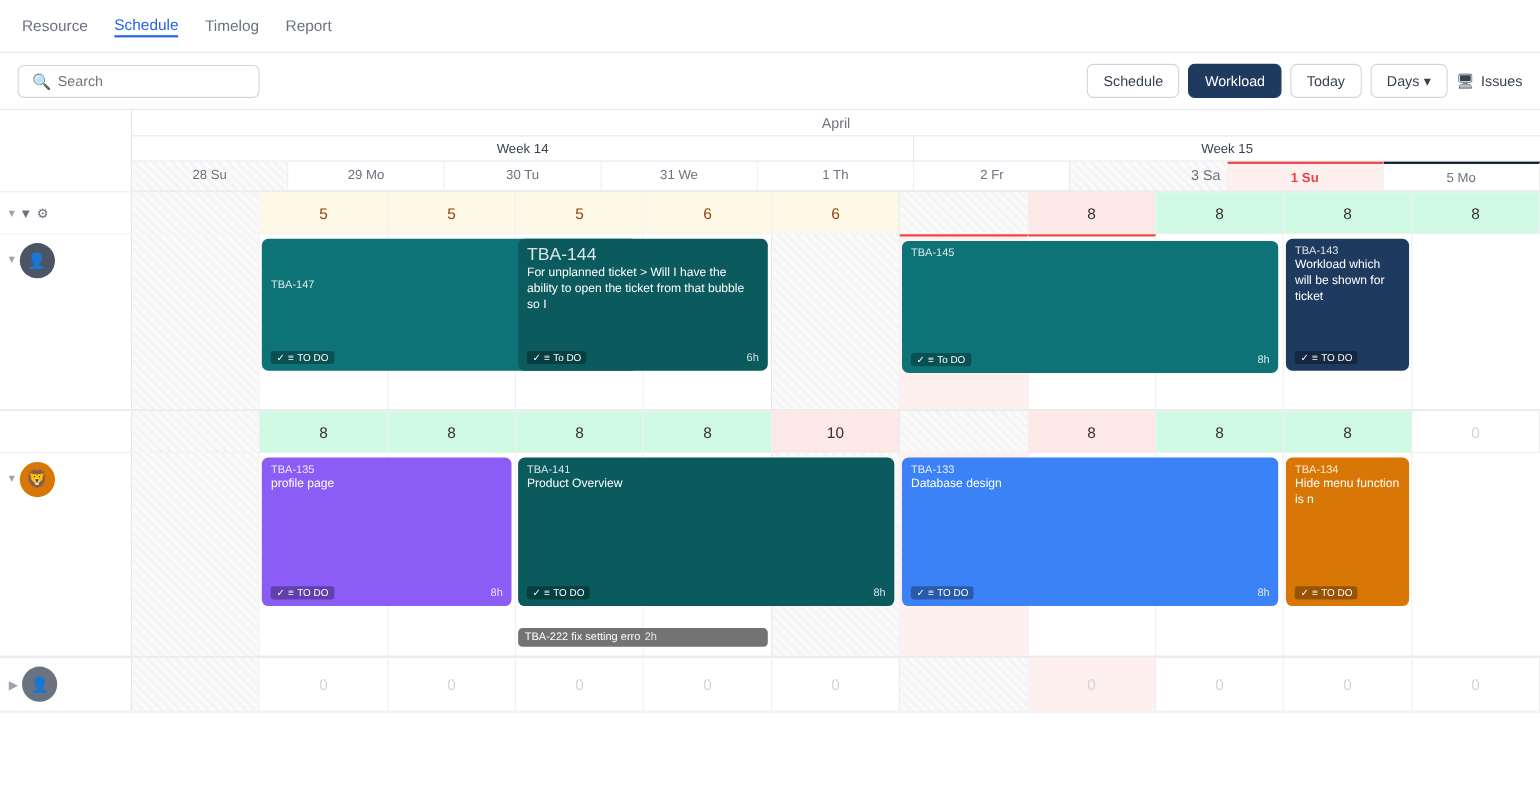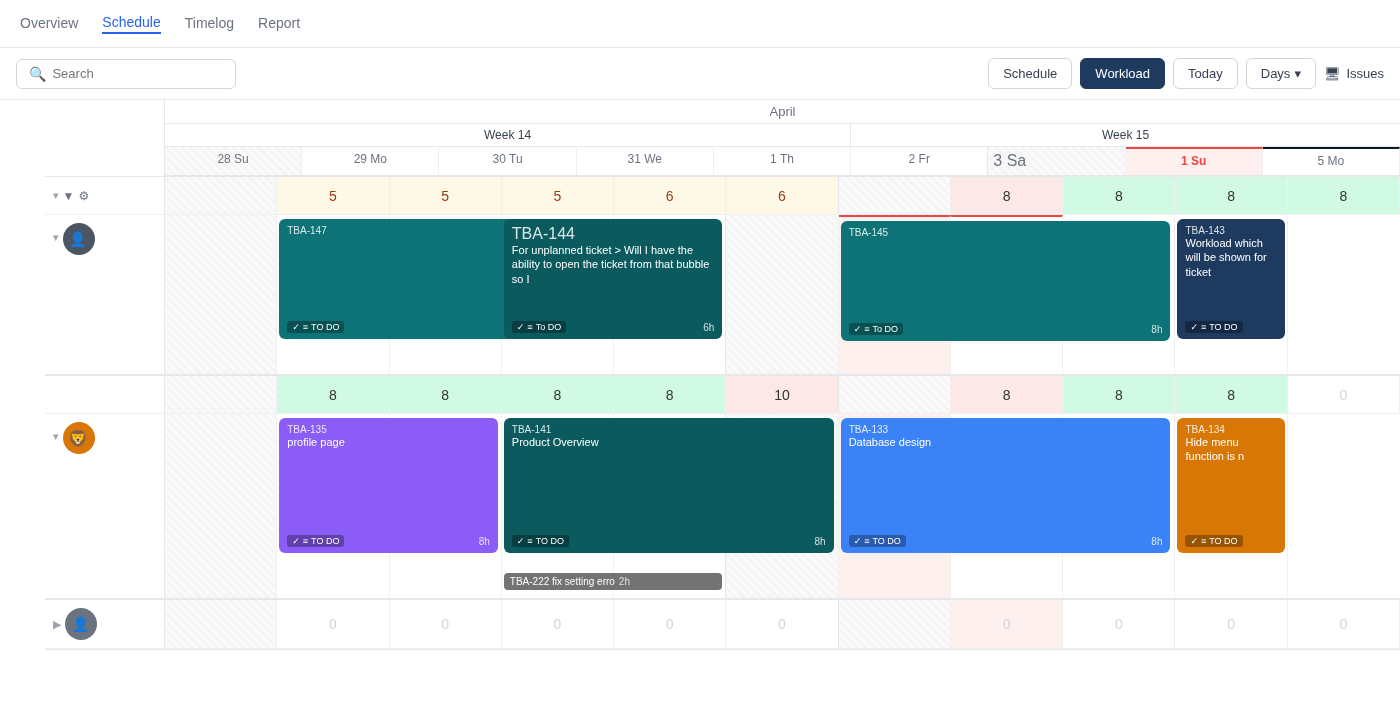--- a/index.html
+++ b/index.html
@@ -17,33 +17,33 @@
     .search-icon { color: #9ca3af; font-size: 14px; }
 
     .toolbar-right { margin-left: auto; display: flex; align-items: center; gap: 8px; }
     .btn { padding: 7px 14px; border-radius: 6px; border: 1px solid #d1d5db; background: #fff; font-size: 13px; cursor: pointer; color: #374151; }
     .btn.active { background: #1e3a5f; color: #fff; border-color: #1e3a5f; }
     .btn-days { display: flex; align-items: center; gap: 4px; }
     .issues-btn { display: flex; align-items: center; gap: 6px; border: none; background: none; cursor: pointer; color: #374151; font-size: 13px; }
 
     
     .calendar-wrap { overflow-x: auto; }
-    .calendar { min-width: 1360px; padding-left: 45px; }
+    .calendar { min-width: 1360px; }
 
     
     .resource-section { border-bottom: 1px solid #e5e7eb; }
     .chevron { color: #9ca3af; cursor: pointer; font-size: 11px; }
   </style>
 </head>
 <body>
 
 <div>
 
   <nav class="top-nav">
-    <span class="nav-item">Overview</span>
+    <span class="nav-item">Resource</span>
     <span class="nav-item active">Schedule</span>
     <span class="nav-item">Timelog</span>
     <span class="nav-item">Report</span>
   </nav>
 
   <div class="toolbar">
     <div class="search-box">
       <span class="search-icon">🔍</span>
       <input type="text" placeholder="Search" style="">
     </div>
@@ -76,21 +76,21 @@
             <div style="text-align:center; padding:4px; font-size:12px; font-weight:500; color:#374151;">Week 15</div>
           </div>
 
           <div style="display:grid; grid-template-columns: repeat(9, 1fr); border-bottom:1px solid #e5e7eb;">
             <div style="padding:5px; text-align:center; font-size:12px; color:#6b7280; background:repeating-linear-gradient(45deg,#f5f5f5,#f5f5f5 3px,#fafafa 3px,#fafafa 6px); border-right:1px solid #f0f0f0;">28 Su</div>
             <div style="padding:5px; text-align:center; font-size:12px; color:#6b7280; border-right:1px solid #f0f0f0;">29 Mo</div>
             <div style="padding:5px; text-align:center; font-size:12px; color:#6b7280; border-right:1px solid #f0f0f0;">30 Tu</div>
             <div style="padding:5px; text-align:center; font-size:12px; color:#6b7280; border-right:1px solid #f0f0f0;">31 We</div>
             <div style="padding:5px; text-align:center; font-size:12px; color:#6b7280; border-right:1px solid #f0f0f0;">1 Th</div>
             <div style="padding:5px; text-align:center; font-size:12px; color:#6b7280; border-right:1px solid #e5e7eb;">2 Fr</div>
-            <div style="padding:5px; text-align:left; font-size:16px; color:#6b7280; background:repeating-linear-gradient(45deg,#f5f5f5,#f5f5f5 3px,#fafafa 3px,#fafafa 6px); border-right:1px solid #f0f0f0;">3 Sa</div>
+            <div style="padding:5px; text-align:right; font-size:13px; color:#6b7280; background:repeating-linear-gradient(45deg,#f5f5f5,#f5f5f5 3px,#fafafa 3px,#fafafa 6px); border-right:1px solid #f0f0f0;">3 Sa</div>
             <div style="padding:5px; text-align:center; font-size:12px; color:#ef4444; font-weight:600; background:#fff0f0; border-right:1px solid #f0f0f0; border-top:2px solid #ef4444;">1 Su</div>
             <div style="padding:5px; text-align:center; font-size:12px; color:#6b7280; border-right:1px solid #f0f0f0; border-top:2px solid #0f172a;">5 Mo</div>
           </div>
         </div>
       </div>
 
       <div class="resource-section">
 
         <div style="display:grid; grid-template-columns: 120px repeat(11,1fr); border-bottom:1px solid #f0f0f0; min-height:38px;">
           <div style="display:flex; align-items:center; gap:4px; padding:4px 8px; border-right:1px solid #e5e7eb; background:#fff;">
@@ -114,21 +114,21 @@
         <div style="display:grid; grid-template-columns: 120px repeat(11,1fr); min-height:160px; position:relative; border-bottom:1px solid #e5e7eb;">
           <div style="display:flex;align-items:flex-start;padding:8px;border-right:1px solid #e5e7eb;gap:4px;">
             <span style="font-size:11px;color:#9ca3af;margin-top:8px;">▾</span>
             <div style="width:32px;height:32px;border-radius:50%;background:#4b5563;display:flex;align-items:center;justify-content:center;color:#fff;font-size:14px;">👤</div>
           </div>
 
           <div style="border-right:1px solid #f0f0f0;background:repeating-linear-gradient(45deg,#f5f5f5,#f5f5f5 3px,#fafafa 3px,#fafafa 6px);min-height:150px;position:relative;"></div>
 
           <div style="border-right:1px solid #f0f0f0;min-height:150px;position:relative;">
             <div style="position:absolute;top:4px;left:2px;width:calc(300% - 4px);background:#0d7377;border-radius:6px;padding:6px 8px;font-size:11px;color:#fff;min-height:120px;z-index:5;">
-              <div style="font-size:10px;opacity:0.85;">TBA-147</div>
+              <div style="font-size:10px;opacity:0.85;margin-top:31px;">TBA-147</div>
               <div style="position:absolute;bottom:6px;left:8px;right:8px;display:flex;align-items:center;justify-content:space-between;">
                 <div style="background:rgba(0,0,0,0.3);border-radius:3px;padding:1px 5px;font-size:9px;display:flex;align-items:center;gap:3px;">
                   <span>✓</span>
                     <span>≡</span>
                     <span>TO DO</span>
                 </div>
                 <span style="font-size:10px;opacity:0.8;">5h</span>
               </div>
             </div>
           </div>

